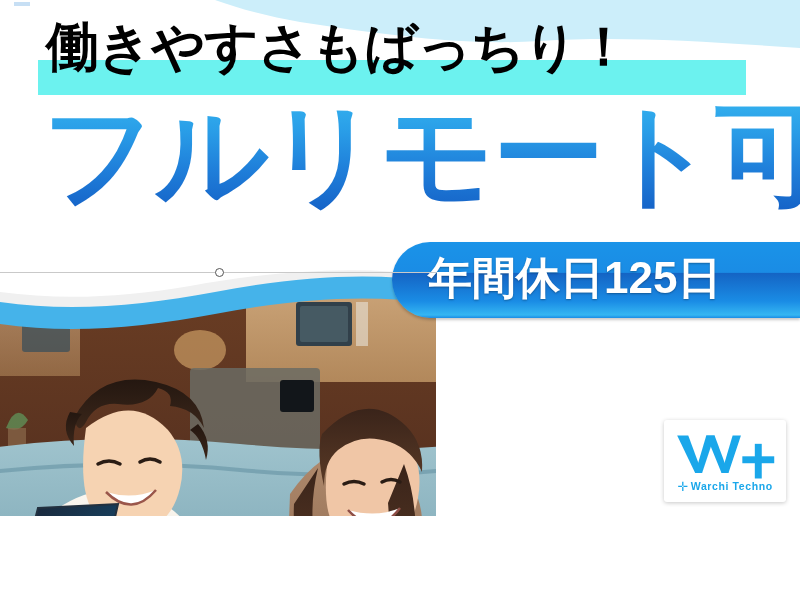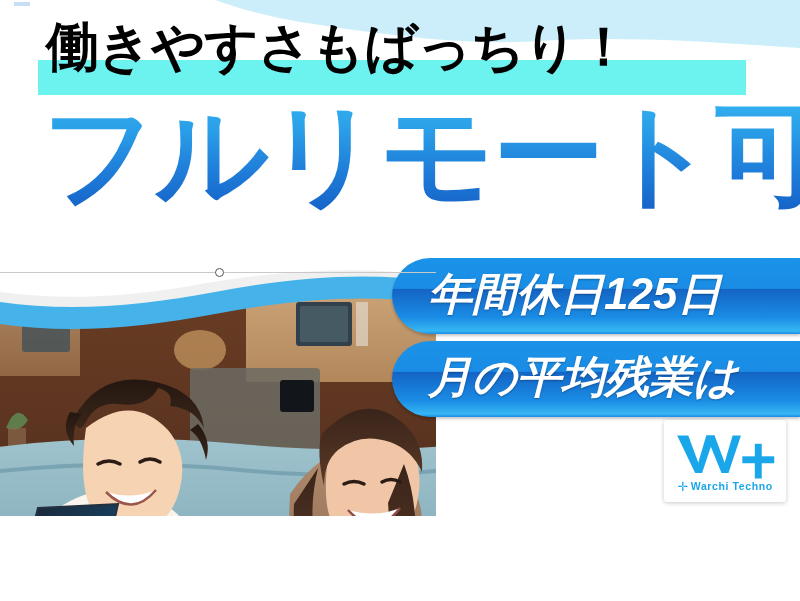--- a/index.html
+++ b/index.html
@@ -106,23 +106,22 @@
     width: 9px; height: 9px;
     border: 1.6px solid #555;
     border-radius: 50%;
     background: #ffffff;
     z-index: 5;
   }
 
   
   .callouts {
     position: absolute;
-    left: 392px; top: 258px;
+    left: 392px; top: 242px;
     width: 408px;
-    font-style: italic;
   }
   .callout {
     position: relative;
     width: 408px;
     height: 76px;
     margin-bottom: 7px;
     border-radius: 38px 0 0 38px;
     background: linear-gradient(180deg,
                 #1a93e8 0%,
                 #1a8ce5 40%,
@@ -307,23 +306,20 @@
       <path d="M0,44 C70,54 140,48 215,34 C300,18 372,14 436,24 L436,46 C372,36 300,40 215,56 C140,70 70,76 0,66 Z" fill="#45b3ea"></path>
     </svg>
   </div>
   <div class="guide-line"></div>
   <div class="guide-dot"></div>
 
   <div class="callouts">
     <div class="callout">
       <span class="callout-label">年間休日125日</span>
     </div>
-    <div class="callout">
-      <span class="callout-label">月の平均残業は</span>
-    </div>
   </div>
 
   <div class="logo-card">
     <svg class="logo-mark" viewBox="0 0 150 70">
 
       <polygon points="6,4 22,4 42,58 32,58" fill="#1aa7ea"></polygon>
       <polygon points="32,58 42,58 60,4 48,4" fill="#1aa7ea"></polygon>
       <polygon points="48,4 60,4 80,58 70,58" fill="#1aa7ea"></polygon>
       <polygon points="70,58 80,58 98,4 86,4" fill="#1aa7ea"></polygon>
 

